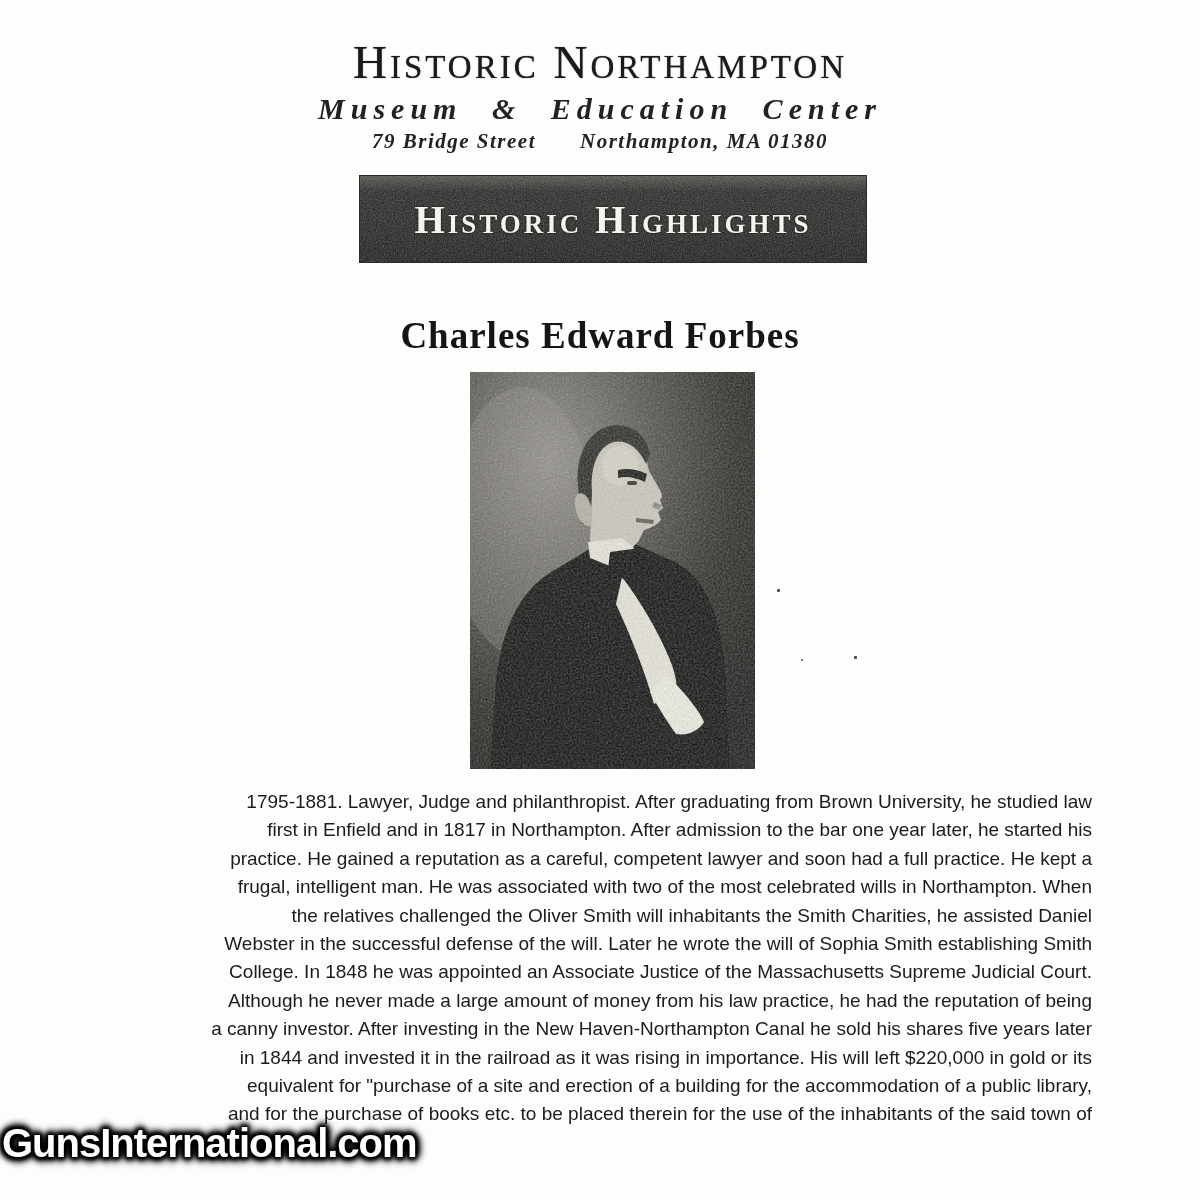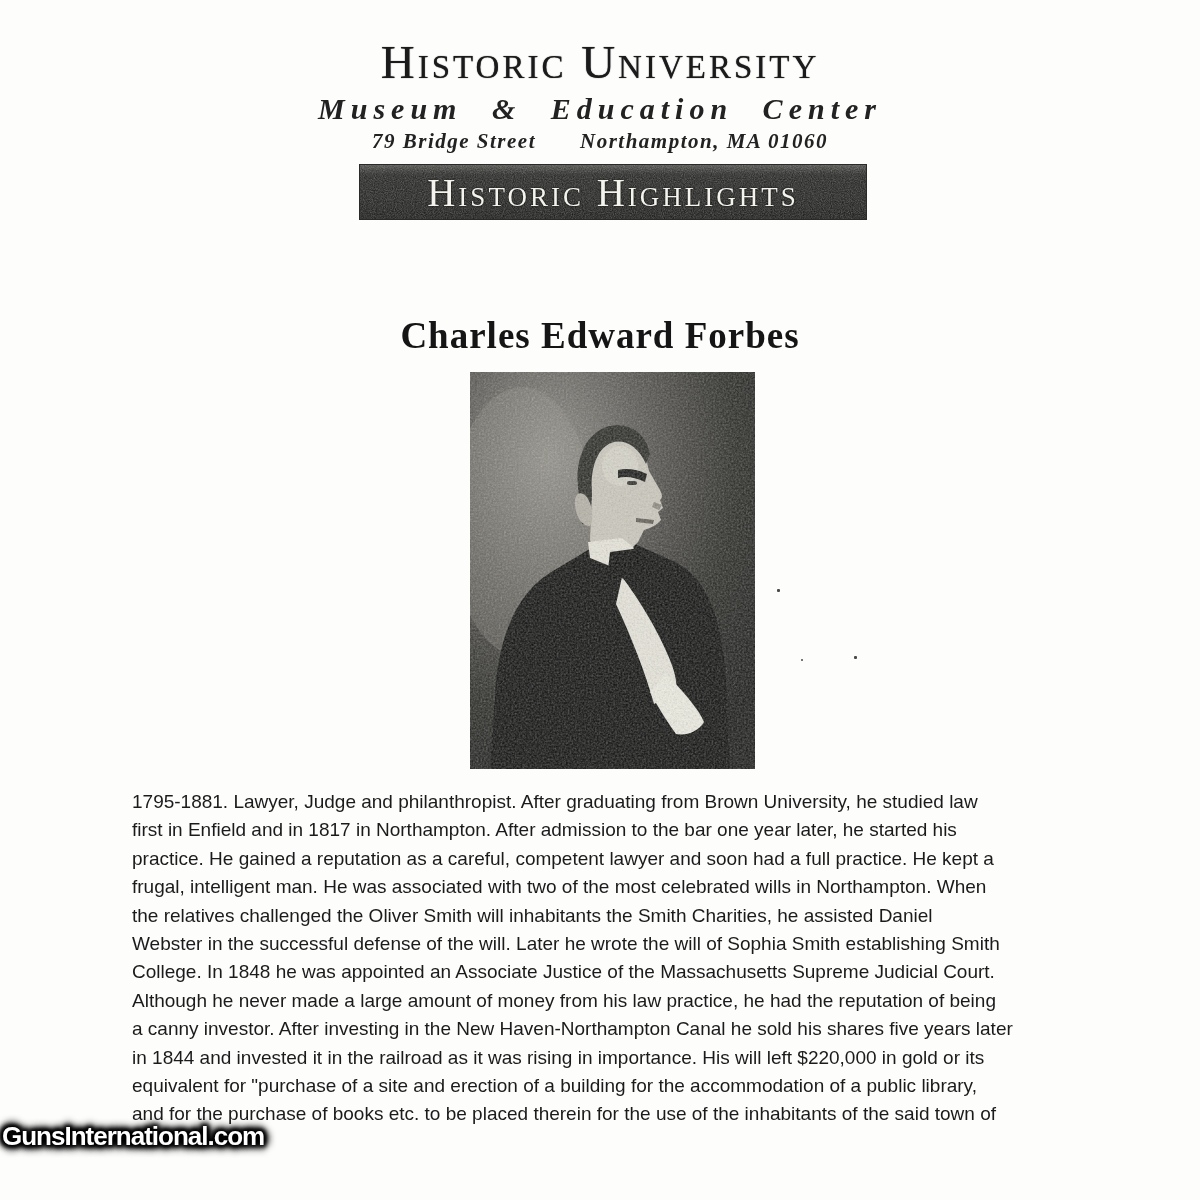--- a/index.html
+++ b/index.html
@@ -52,24 +52,25 @@
     font-weight: bold;
     font-size: 21px;
     letter-spacing: 1.5px;
     color: #222;
   }
   .org-address .addr-gap { display: inline-block; width: 44px; }
 
   
   .banner {
     position: absolute;
-    left: 360px; top: 165px;
-    width: 506px; height: 54px;
+    left: 360px; top: 176px;
+    width: 506px; height: 86px;
     background: linear-gradient(180deg, #4a4a46 0%, #1d1d1b 18%, var(--banner-bg) 60%, #121210 100%);
     box-shadow: 0 0 0 1px #2a2a28;
+    font-weight: bold;
   }
   .banner-noise { position: absolute; inset: 0; width: 100%; height: 100%; opacity: 0.45; }
   .banner-label {
     position: relative;
     width: 100%; height: 100%;
     display: flex; align-items: center; justify-content: center;
     font-family: "Liberation Serif", serif;
     font-variant: small-caps;
     font-size: 39px;
     letter-spacing: 3px;
@@ -93,35 +94,35 @@
     left: 470px; top: 372px;
     width: 285px; height: 397px;
     background: #2a2a27;
   }
   .portrait svg { display: block; width: 100%; height: 100%; }
 
   .body-text {
     position: absolute;
     top: 788px; left: 132px;
     width: 960px;
-    text-align: left;
+    text-align: right;
     font-size: 19px;
     line-height: 28.4px;
     color: #1b1b1b;
   }
   .body-text > div { white-space: nowrap; }
 
   
   .watermark {
     position: absolute;
     left: 0; top: 1121px;
     padding-left: 2px;
     font-family: "Liberation Sans", sans-serif;
     font-weight: bold;
-    font-size: 26px;
+    font-size: 40px;
     letter-spacing: -1px;
     color: var(--watermark-fill);
     text-shadow:
       0 0 3px var(--watermark-outline),
       0 0 5px var(--watermark-outline),
       -2px -2px 4px var(--watermark-outline),
       2px -2px 4px var(--watermark-outline),
       -2px 2px 4px var(--watermark-outline),
       2px 2px 4px var(--watermark-outline),
       -5px 0 7px var(--watermark-outline),
@@ -137,24 +138,24 @@
   .speck-1 { left: 777px; top: 589px; }
   .speck-2 { left: 801px; top: 659px; width: 2px; height: 2px; }
   .speck-3 { left: 854px; top: 656px; }
 </style>
 </head>
 <body>
 
 <div class="page">
 
   <div class="letterhead">
-    <div class="org-name">Historic University</div>
+    <div class="org-name">Historic Northampton</div>
     <div class="org-subtitle">Museum &amp; Education Center</div>
     <div class="org-address">
-      <span>79 Bridge Street</span><span class="addr-gap"></span><span>Northampton, MA 01060</span>
+      <span>79 Bridge Street</span><span class="addr-gap"></span><span>Northampton, MA 01380</span>
     </div>
   </div>
 
   <div class="banner">
     <svg class="banner-noise" preserveAspectRatio="none" xmlns="http://www.w3.org/2000/svg">
       <filter id="bnoise">
         <feTurbulence type="fractalNoise" baseFrequency="0.9" numOctaves="3" seed="7" stitchTiles="stitch"></feTurbulence>
         <feColorMatrix type="saturate" values="0"></feColorMatrix>
       </filter>
       <rect width="100%" height="100%" filter="url(#bnoise)"></rect>

